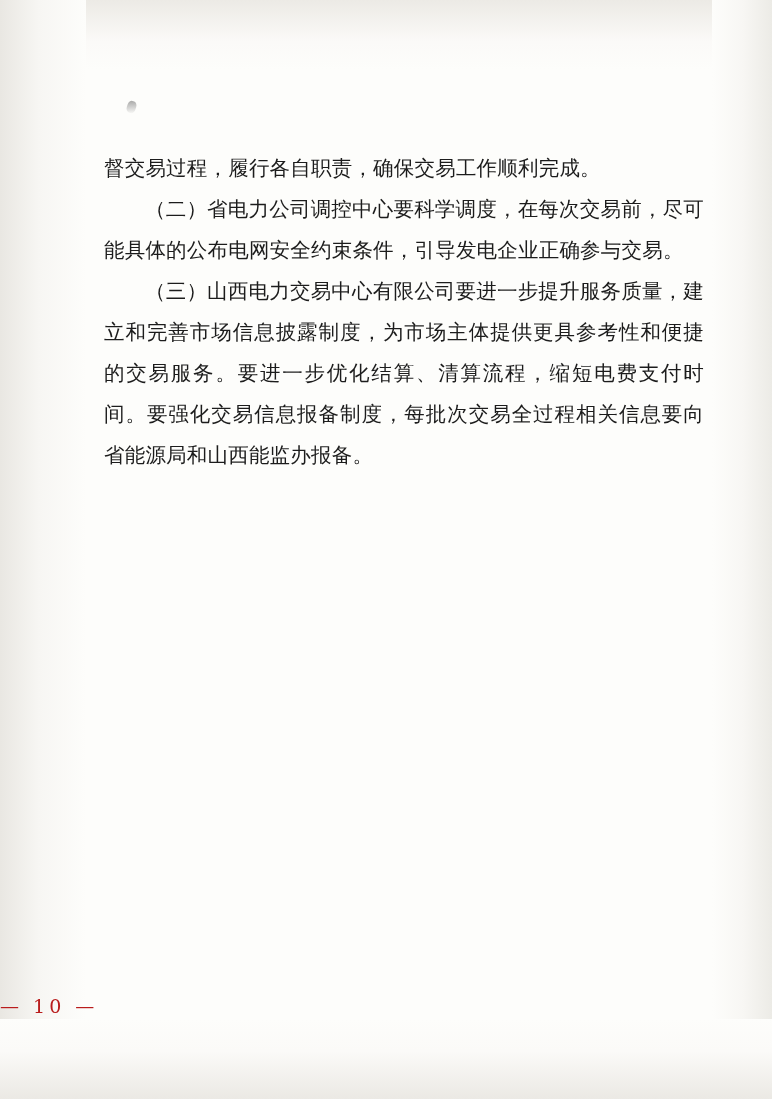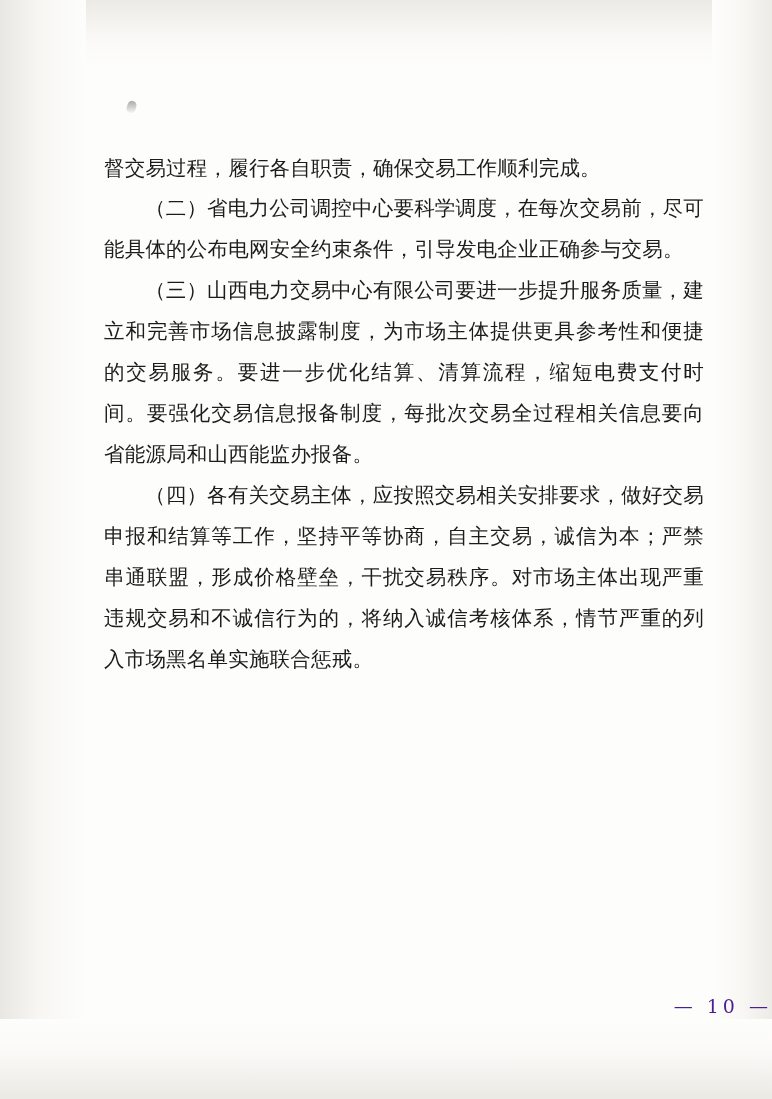--- a/index.html
+++ b/index.html
@@ -61,30 +61,29 @@
     line-height: 41px;
     color: #1c1c1c;
     text-align: justify;
     text-justify: inter-ideograph;
     letter-spacing: 0.2px;
     margin: 0 0 0 0;
     font-family: "DejaVu Serif", "Liberation Serif", serif;
   }
   .para.indent {
     text-indent: 41px;
-    font-family: Liberation Mono, monospace;
   }
   .page-number {
     position: absolute;
     left: 0;
     right: 0;
     bottom: 82px;
-    text-align: right;
+    text-align: left;
     font-size: 19px;
-    color: #4c1d95;
+    color: #b91c1c;
     letter-spacing: 4px;
     font-family: "DejaVu Serif", "Liberation Serif", serif;
   }
   
   .scan-mark {
     position: absolute;
     left: 127px;
     top: 101px;
     width: 9px;
     height: 12px;
@@ -101,17 +100,16 @@
   <div class="scan-edge-top"></div>
   <div class="scan-edge-left"></div>
   <div class="scan-edge-right"></div>
   <div class="scan-edge-bottom"></div>
   <div class="scan-mark"></div>
 
   <div class="content">
     <p class="para">督交易过程，履行各自职责，确保交易工作顺利完成。</p>
     <p class="para indent">（二）省电力公司调控中心要科学调度，在每次交易前，尽可能具体的公布电网安全约束条件，引导发电企业正确参与交易。</p>
     <p class="para indent">（三）山西电力交易中心有限公司要进一步提升服务质量，建立和完善市场信息披露制度，为市场主体提供更具参考性和便捷的交易服务。要进一步优化结算、清算流程，缩短电费支付时间。要强化交易信息报备制度，每批次交易全过程相关信息要向省能源局和山西能监办报备。</p>
-    <p class="para indent">（四）各有关交易主体，应按照交易相关安排要求，做好交易申报和结算等工作，坚持平等协商，自主交易，诚信为本；严禁串通联盟，形成价格壁垒，干扰交易秩序。对市场主体出现严重违规交易和不诚信行为的，将纳入诚信考核体系，情节严重的列入市场黑名单实施联合惩戒。</p>
   </div>
 
   <div class="page-number">— 10 —</div>
 </div>
 
 </body></html>

